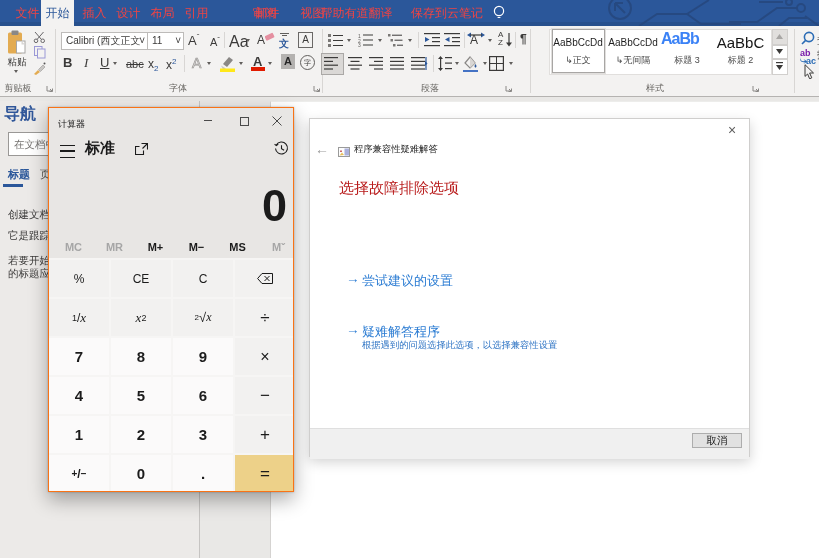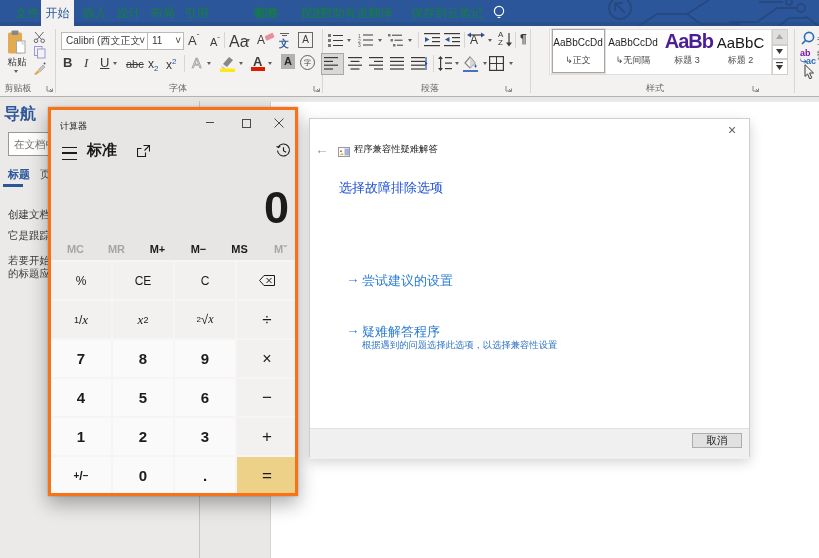--- a/index.html
+++ b/index.html
@@ -1,37 +1,37 @@
 <!DOCTYPE html>
 <html><head><meta charset="utf-8">
 <style>
 html,body{margin:0;padding:0;width:819px;height:558px;overflow:hidden;background:#fff;
 font-family:"Liberation Sans",sans-serif;}
 .ab{position:absolute;}
 #stage{position:relative;width:819px;height:558px;overflow:hidden;}
 
 #topbar{left:0;top:0;width:819px;height:22px;background:#2b579a;}
 #topbar2{left:0;top:22px;width:819px;height:4px;background:#27508d;}
-.mtab{top:0;height:26px;line-height:26px;color:#15803d;font-size:12px;text-align:center;}
+.mtab{top:0;height:26px;line-height:26px;color:#ef4444;font-size:12px;text-align:center;}
 #tabsel{left:41px;top:0;width:33px;height:26px;background:#f3f2f1;color:#2b579a;line-height:26px;font-size:12px;text-align:center;}
 
 #ribbon{left:0;top:26px;width:819px;height:70px;background:#f3f2f1;border-bottom:1px solid #b5b3b1;}
 .rsep{top:3px;width:1px;height:64px;background:#d8d6d4;}
 .rlabel{top:56px;height:12px;line-height:12px;font-size:9px;color:#696763;text-align:center;}
 .cmb{height:16px;background:#fff;border:1px solid #bdbbb9;font-size:10px;color:#3b3a39;line-height:16px;white-space:nowrap;overflow:hidden;}
 .stx{text-align:center;font-size:10px;color:#1f1f1f;}
 .sty{text-align:center;font-size:9px;color:#4a4a4a;}
 .chev{width:0;height:0;border-left:2.5px solid transparent;border-right:2.5px solid transparent;border-top:3px solid #605e5c;}
 .ico{color:#3b3a39;}
 
 #lower{left:0;top:97px;width:819px;height:461px;background:#e9e8e6;}
 #page{left:270px;top:101px;width:549px;height:457px;background:#fff;border-left:1px solid #d5d3d1;border-top:1px solid #ededeb;}
 #navpane{left:0;top:101px;width:199px;height:457px;background:#eceae8;border-right:1px solid #c6c4c2;}
 
-#calc{left:48px;top:107px;width:244px;height:383px;background:#e8e6e4;border:3px solid #f97316;overflow:hidden;box-shadow:0 8px 18px rgba(0,0,0,.32),0 0 2px rgba(0,0,0,.25);}
+#calc{left:48px;top:107px;width:244px;height:383px;background:#e8e6e4;border:1px solid #f97316;overflow:hidden;box-shadow:0 8px 18px rgba(0,0,0,.32),0 0 2px rgba(0,0,0,.25);}
 .key{position:absolute;display:flex;align-items:center;justify-content:center;color:#1b1b1b;width:60px;height:37px;font-size:15px;font-weight:600;}
 .kn{background:#fbfafa;}
 .kf{background:#f2f1f0;font-size:12px;font-weight:400;}
 .mem{top:133px;width:33px;text-align:center;font-size:11px;font-weight:600;color:#1b1b1b;}
 
 #dlg{left:309px;top:118px;width:439px;height:337px;background:#fff;border:1px solid #cfcecd;box-shadow:0 5px 12px rgba(0,0,0,.18);}
 #dlgfoot{left:0px;top:309px;width:439px;height:30px;background:#f0f0f0;border-top:1px solid #dfdfdf;}
 #cancel{left:382px;top:314px;width:48px;height:13px;background:#e1e1e1;border:1px solid #adadad;font-size:10.5px;color:#1a1a1a;text-align:center;line-height:13px;}
 </style></head>
 <body>
@@ -262,21 +262,21 @@
         <path d="M1 1 v5 h5 M4 4 l2.2 2.2 M6.5 3.5 v3 h-3"></path>
       </svg>
 <div class="ab rsep" style="left:530px;"></div>
 
 <div class="ab" style="left:549px;top:3px;width:221px;height:44px;background:#fff;border:1px solid #e1dfdd;"></div>
 <div class="ab" style="left:552px;top:3px;width:51px;height:42px;border:1px solid #a8a6a4;outline:1px solid #e1dfdd;"></div>
 <div class="ab stx" style="left:553px;top:11px;width:50px;">AaBbCcDd</div>
 <div class="ab sty" style="left:553px;top:28px;width:50px;">↳正文</div>
 <div class="ab stx" style="left:607px;top:11px;width:52px;">AaBbCcDd</div>
 <div class="ab sty" style="left:607px;top:28px;width:52px;">↳无间隔</div>
-<div class="ab" style="left:661px;top:4px;width:52px;text-align:right;font-size:20px;font-weight:600;color:#4c1d95;letter-spacing:-1px;">AaBb</div>
+<div class="ab" style="left:661px;top:4px;width:52px;text-align:left;font-size:16px;font-weight:600;color:#3b82f6;letter-spacing:-1px;">AaBb</div>
 <div class="ab sty" style="left:661px;top:28px;width:52px;">标题 3</div>
 <div class="ab" style="left:714px;top:8px;width:53px;text-align:center;font-size:15px;color:#161616;">AaBbC</div>
 <div class="ab sty" style="left:714px;top:28px;width:53px;">标题 2</div>
 <div class="ab" style="left:772px;top:3px;width:14px;height:14px;background:#e1dfdd;border:1px solid #d1cfcd;"></div>
 <svg class="ab" style="left:776px;top:8px" width="7" height="5" viewBox="0 0 7 5" fill="#a8a6a4">
         <path d="M3.5 0 L7 5 H0 z"></path>
       </svg>
 <div class="ab" style="left:772px;top:19px;width:14px;height:12px;background:#fff;border:1px solid #d1cfcd;"></div>
 <svg class="ab" style="left:776px;top:23px" width="7" height="5" viewBox="0 0 7 5" fill="#3b3a39">
         <path d="M3.5 5 L7 0 H0 z"></path>
@@ -389,21 +389,21 @@
 <div class="ab" id="dlg">
 <div class="ab" style="left:415px;top:4px;width:14px;height:14px;color:#5f5f5f;font-size:14px;line-height:14px;text-align:center;">×</div>
 <div class="ab" style="left:5px;top:24px;width:14px;height:14px;color:#9a9a9a;font-size:14px;line-height:12px;">←</div>
 <svg class="ab" style="left:28px;top:28px" width="12" height="10" viewBox="0 0 12 10">
 <rect x="0.5" y="0.5" width="11" height="9" fill="#fdfdfd" stroke="#9a9a9a"></rect>
 <rect x="6.5" y="1.5" width="4.5" height="7" fill="#aab0dc"></rect>
 <path d="M1.5 8.5 l2.5 -3 l2 2.5 z" fill="#e8c15a"></path>
 <rect x="2" y="3.5" width="2" height="1.5" fill="#c66"></rect>
 </svg>
 <div class="ab" style="left:44px;top:24px;font-size:9.3px;color:#1a1a1a;">程序兼容性疑难解答</div>
-<div class="ab" style="left:29px;top:60px;font-size:13px;color:#1d4ed8;">选择故障排除选项</div>
+<div class="ab" style="left:29px;top:60px;font-size:15px;color:#b91c1c;">选择故障排除选项</div>
 <div class="ab" style="left:36px;top:152px;font-size:13.5px;color:#2b7cd3;">→</div>
 <div class="ab" style="left:52px;top:153px;font-size:13px;color:#2b7cd3;">尝试建议的设置</div>
 <div class="ab" style="left:36px;top:203px;font-size:13.5px;color:#2b7cd3;">→</div>
 <div class="ab" style="left:52px;top:204px;font-size:13px;color:#2b7cd3;">疑难解答程序</div>
 <div class="ab" style="left:52px;top:219.5px;font-size:9.3px;color:#2e74c4;">根据遇到的问题选择此选项，以选择兼容性设置</div>
 <div class="ab" id="dlgfoot"></div>
 <div class="ab" id="cancel">取消</div>
 </div>
 </div>
 </body></html>

